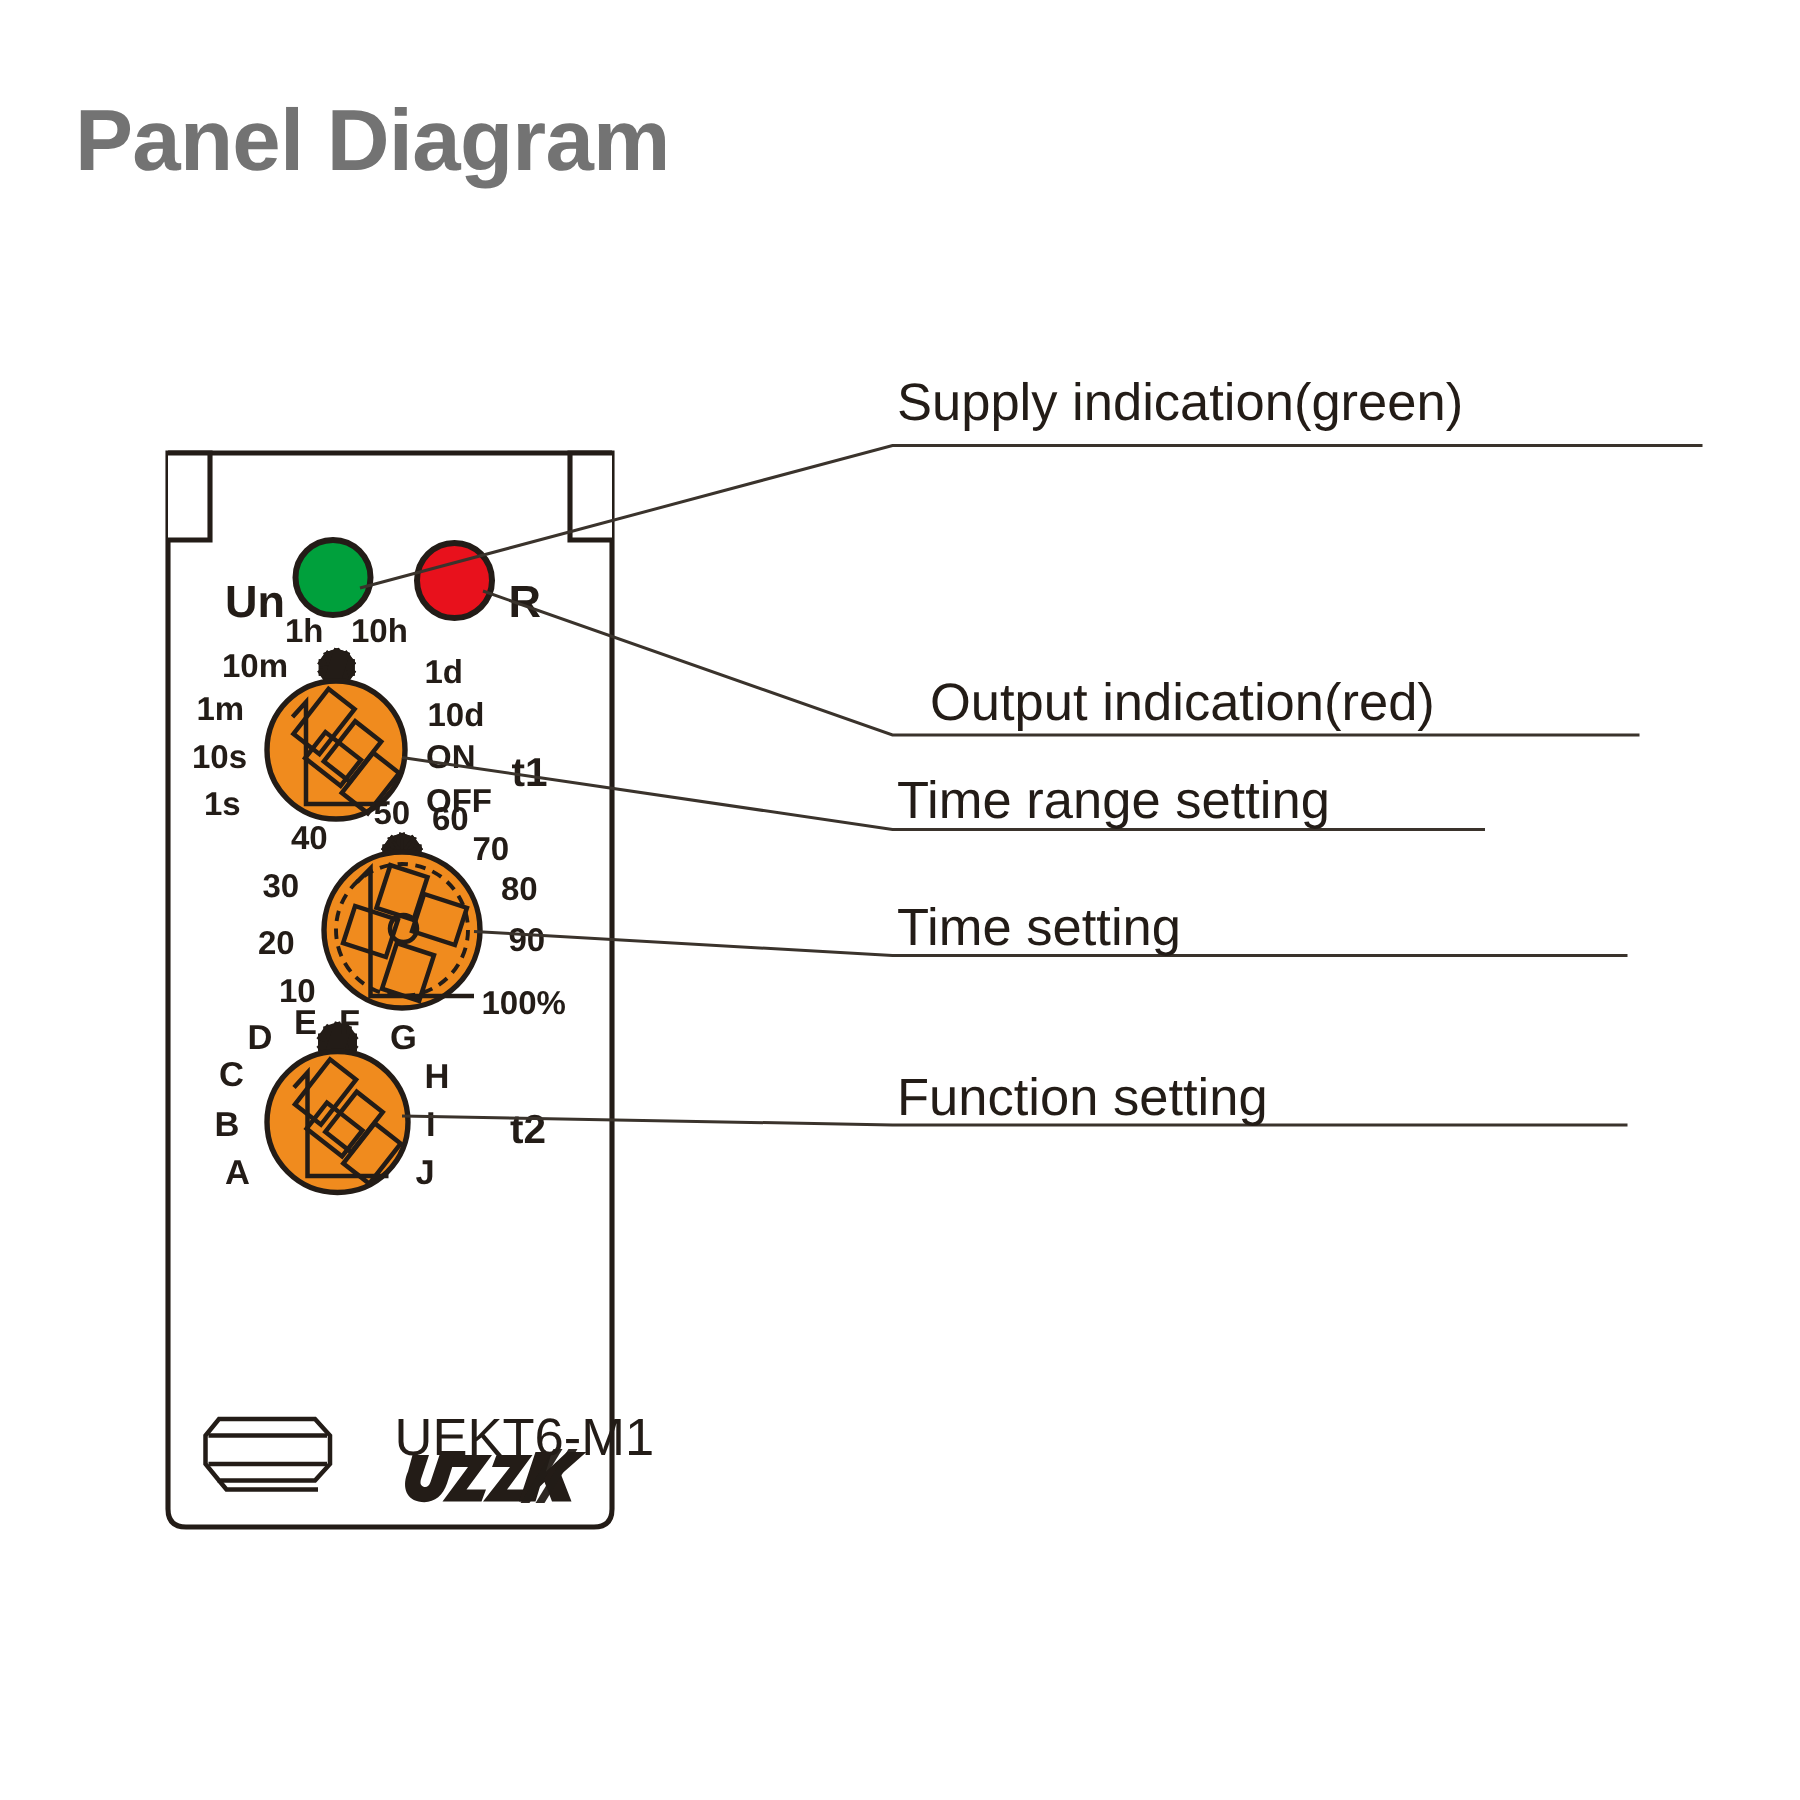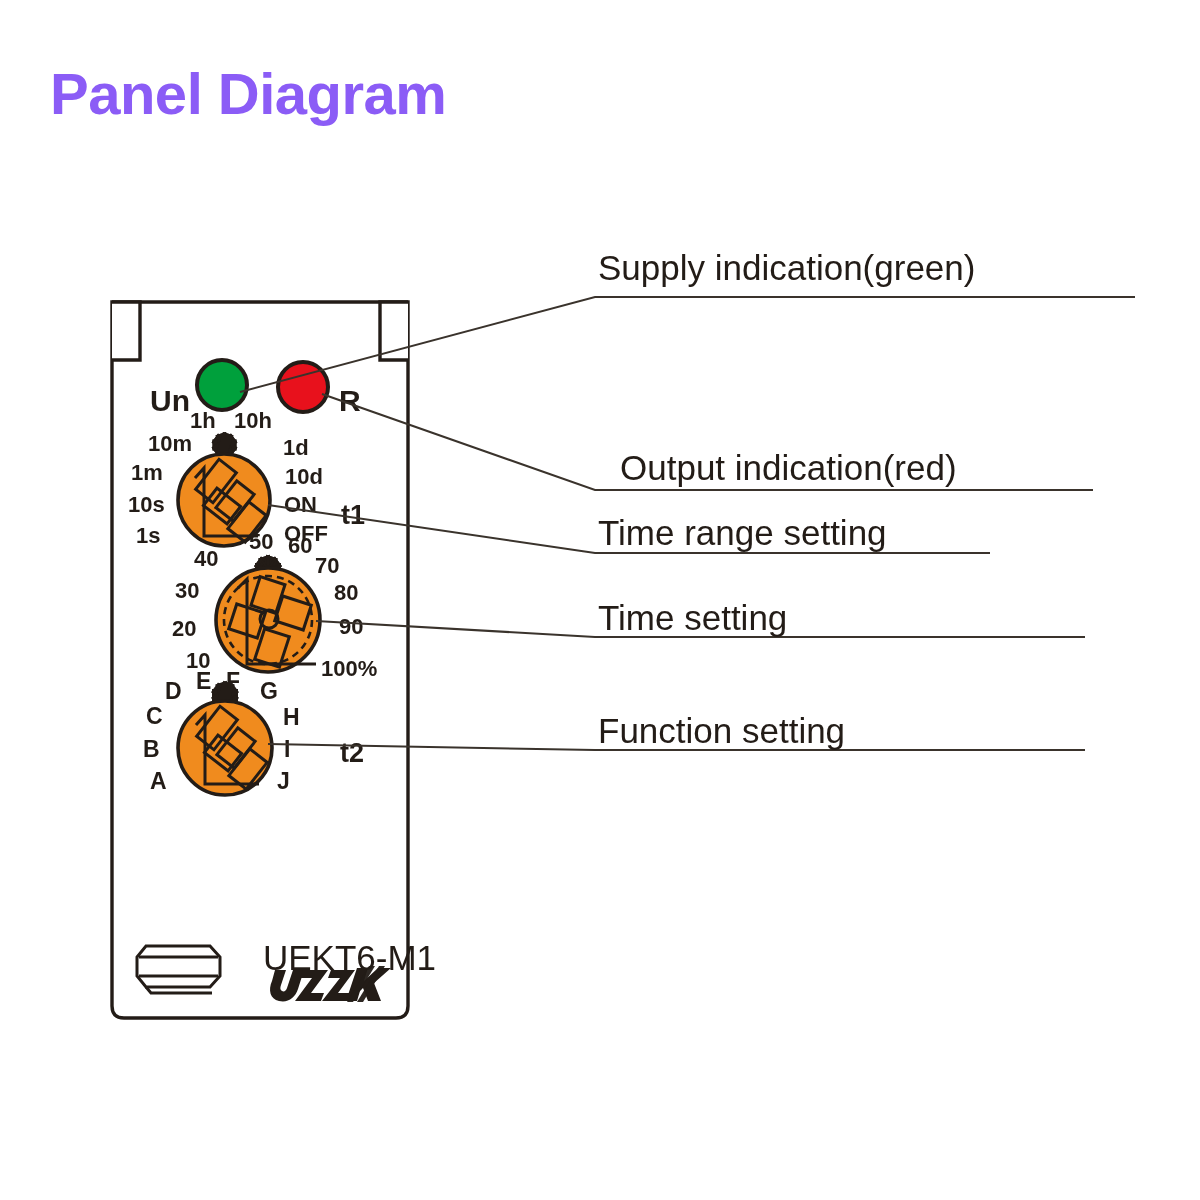--- a/index.html
+++ b/index.html
@@ -19,21 +19,21 @@
     left: 0; top: 0;
     width: 1200px;
     height: 1200px;
   }
   #title {
     position: absolute;
     left: 50px;
     top: 60px;
     font-size: 58px;
     font-weight: bold;
-    color: #8b5cf6;
+    color: #737373;
     letter-spacing: -0.5px;
     white-space: nowrap;
   }
   svg#diagram {
     position: absolute;
     left: 0; top: 0;
     width: 1200px;
     height: 1200px;
   }
   .callout-text {

